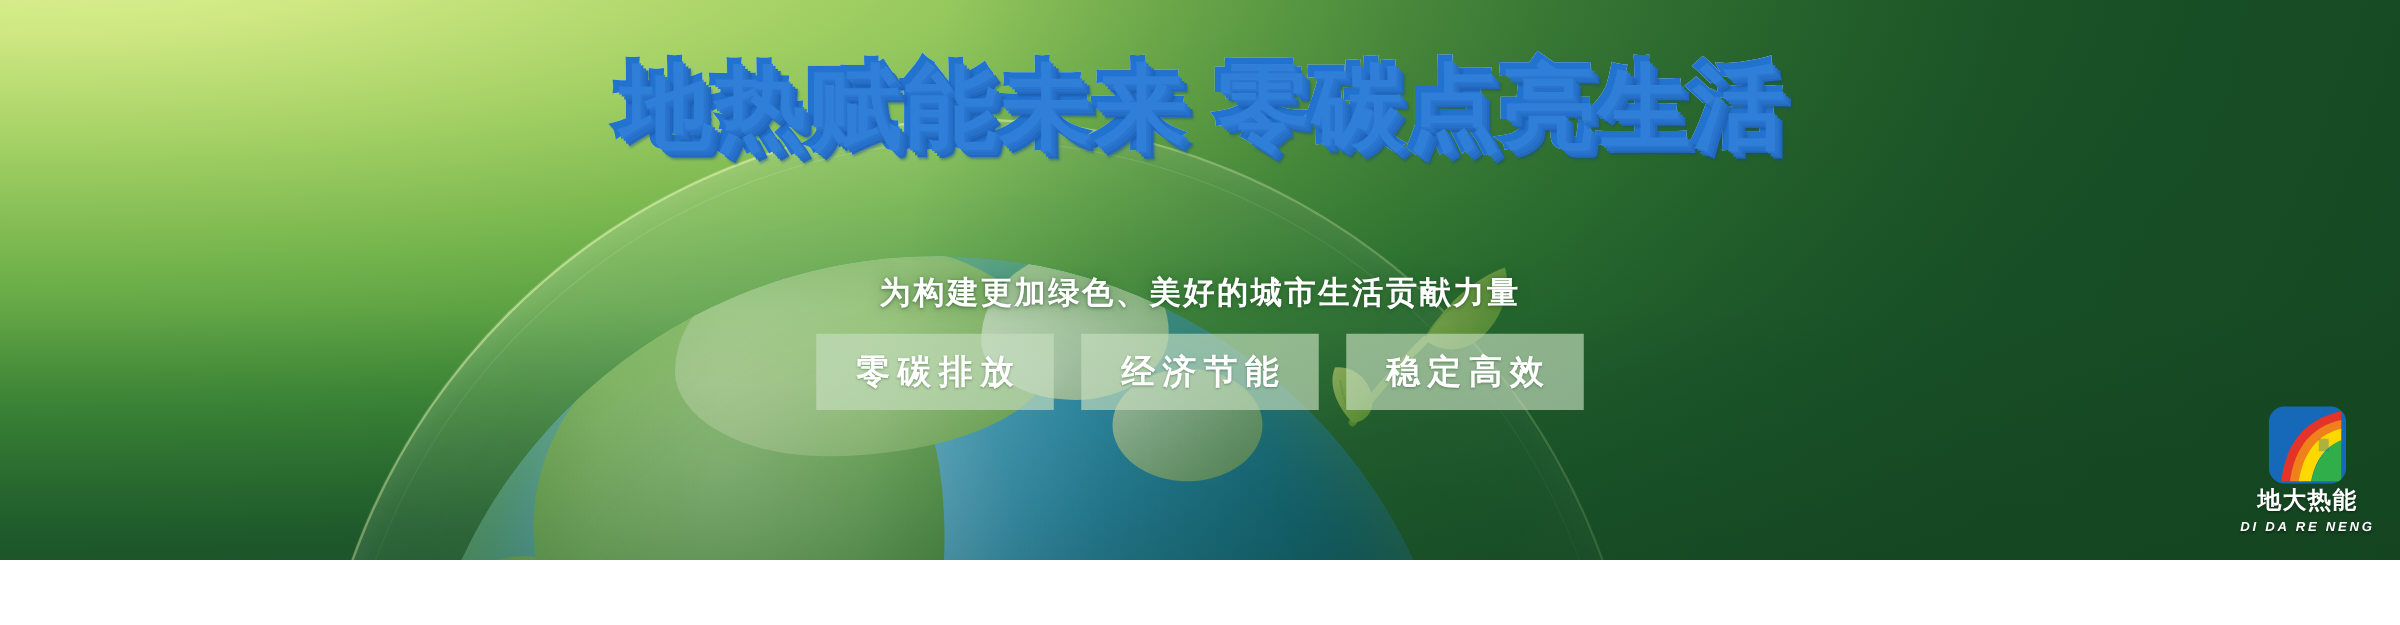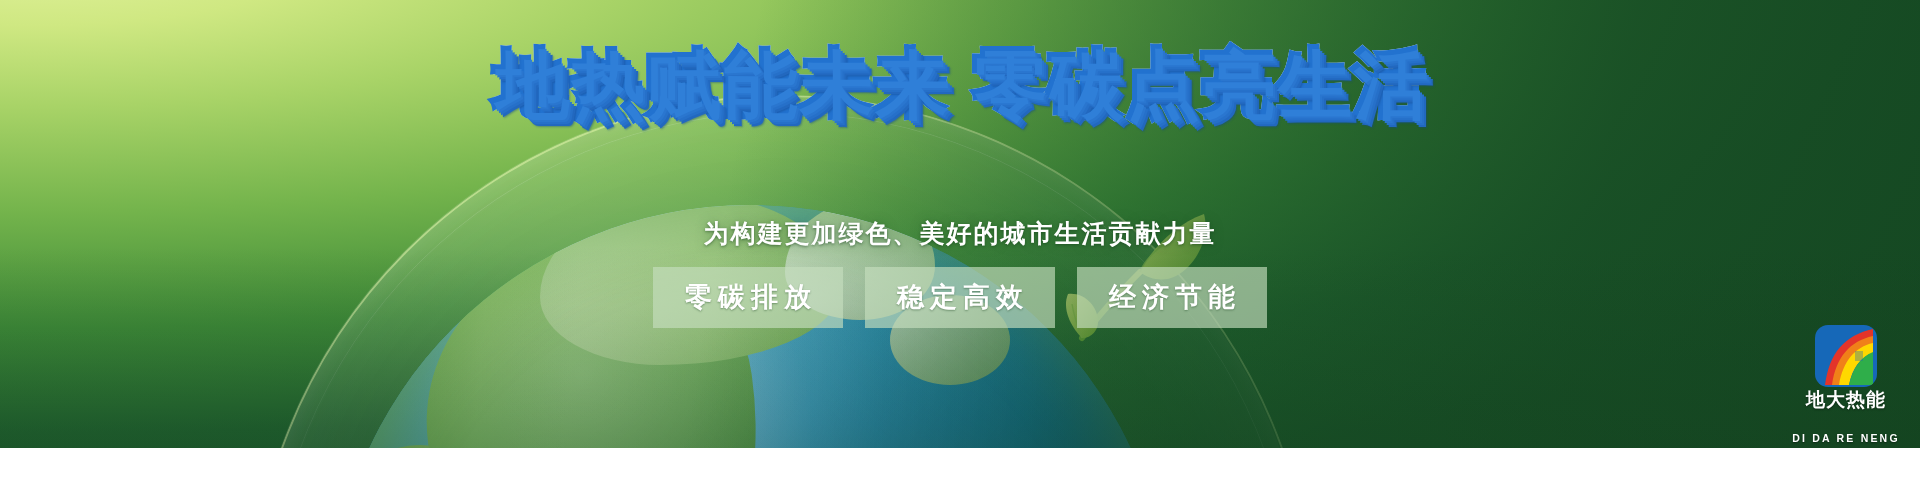--- a/index.html
+++ b/index.html
@@ -164,21 +164,21 @@
     text-indent:6px;
   }
   
   .logo{position:absolute;left:1786px;top:325px;width:120px;height:128px;text-align:center;}
   .logo-mark{width:62px;height:62px;margin:0 auto;position:relative;}
   .logo-cn{
     margin-top:0;font-size:19px;font-weight:bold;color:#ffffff;letter-spacing:1px;
     text-shadow:0 1px 2px rgba(0,0,0,0.45);white-space:nowrap;
   }
   .logo-en{
-    margin-top:19px;font-size:10.5px;font-weight:bold;color:#ffffff;
+    margin-top:3px;font-size:10.5px;font-weight:bold;font-style:italic;color:#ffffff;
     letter-spacing:2.2px;white-space:nowrap;text-shadow:0 1px 2px rgba(0,0,0,0.45);
   }
 </style>
 </head>
 <body>
 
 <div id="banner">
 
   <div class="bg-base"></div>
 
@@ -227,22 +227,22 @@
   <div class="bg-bottom-dark"></div>
 
   <div class="title">
     <span class="title-inner">地热赋能未来  零碳点亮生活</span>
   </div>
 
   <div class="subtitle">为构建更加绿色、美好的城市生活贡献力量</div>
 
   <div class="tags">
     <div class="tag">零碳排放</div>
+    <div class="tag">经济节能</div>
     <div class="tag">稳定高效</div>
-    <div class="tag">经济节能</div>
   </div>
 
   <div class="logo">
     <div class="logo-mark">
       <svg width="62" height="62" viewBox="0 0 62 62">
         <defs>
           <clipPath id="sq">
               <rect x="0" y="0" width="62" height="62" rx="13" ry="13"></rect>
             </clipPath>
         </defs>

